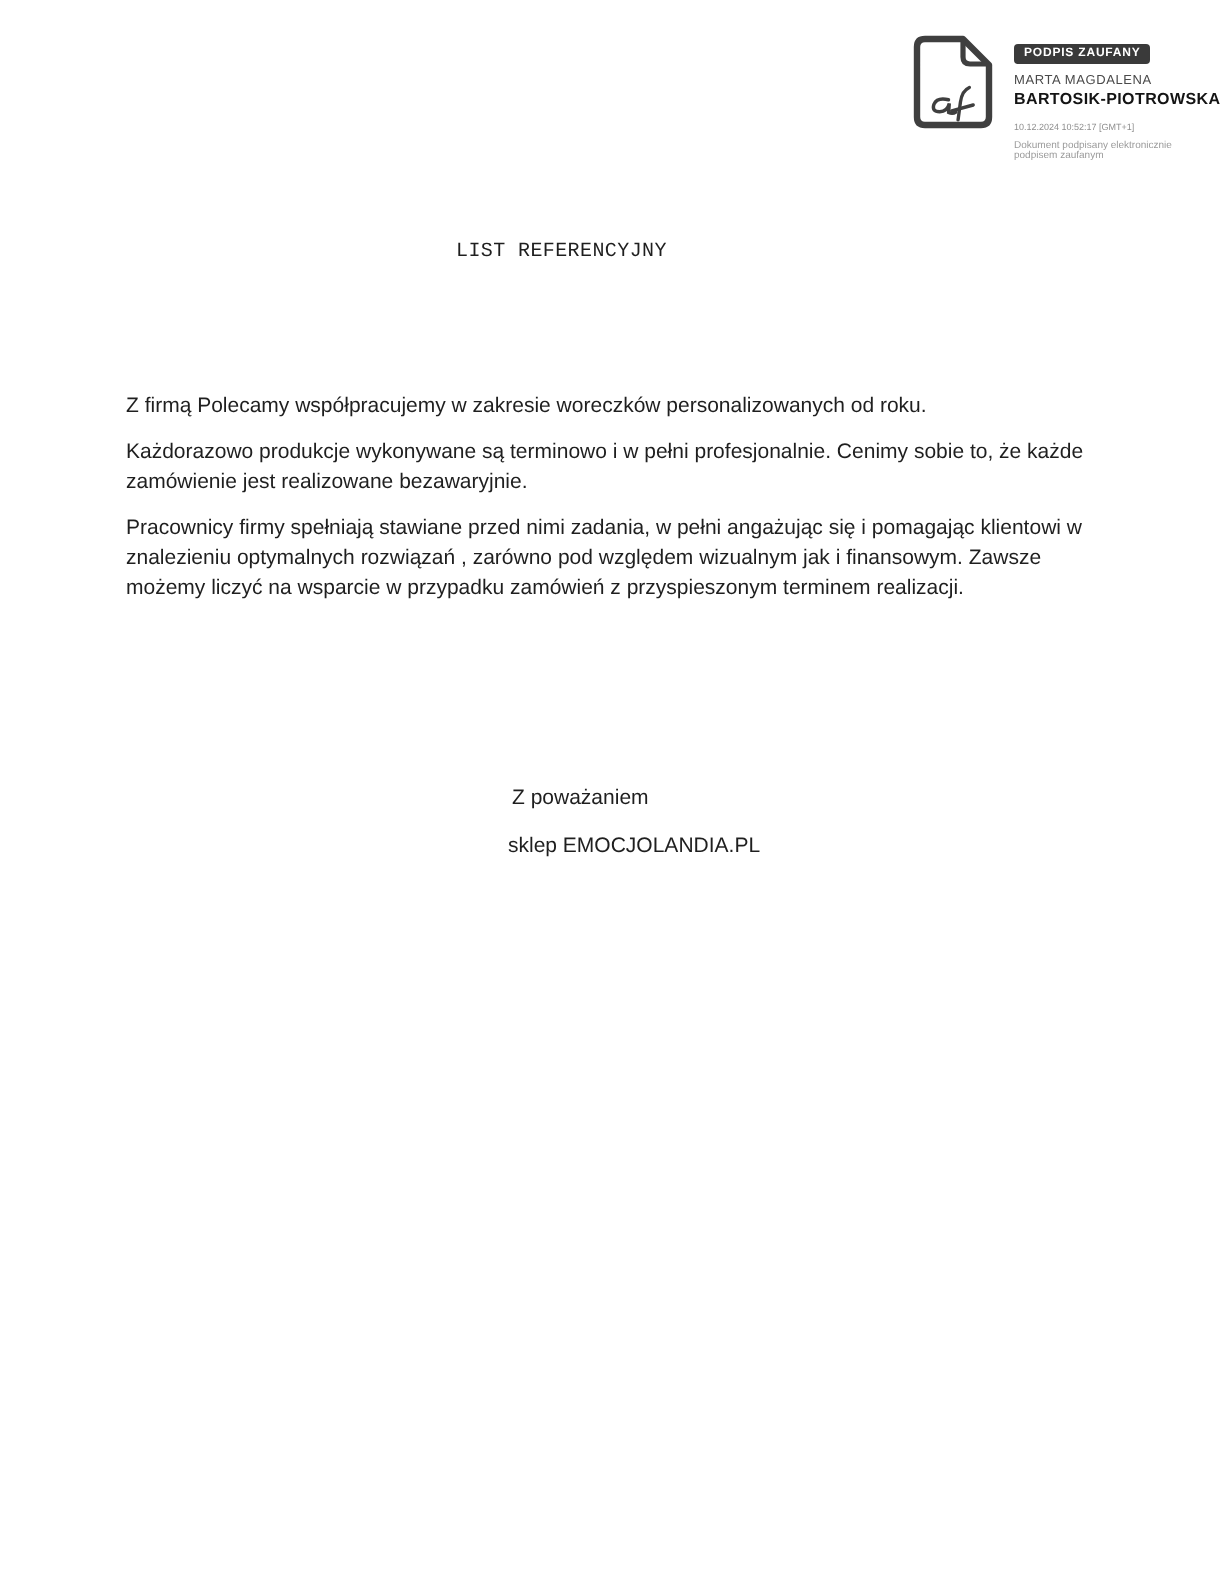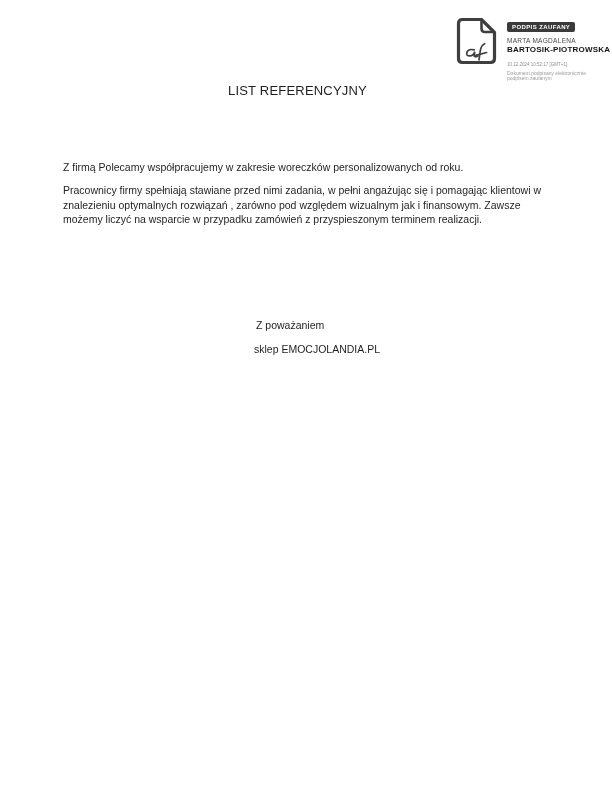--- a/index.html
+++ b/index.html
@@ -68,26 +68,27 @@
   
   .letter {
     position: absolute;
     left: 63px;
     top: 0;
     width: 487px;
     font-size: 10.5px;
     line-height: 14.6px;
   }
   .letter-title {
-    margin-top: 84px;
+    margin-top: 120px;
     margin-left: 165px;
     margin-bottom: 61px;
-    font-size: 13px;
+    font-size: 10px;
     font-weight: normal;
     letter-spacing: 0.2px;
+    font-family: Liberation Mono, monospace;
   }
   .letter p.para { margin-bottom: 9px; }
   .closing-salutation { margin-top: 91px; margin-left: 193px; margin-bottom: 9px; }
   .closing-signer { margin-left: 191px; }
 </style>
 </head>
 <body>
 
 <div class="page">
 
@@ -116,19 +117,20 @@
       <div class="tiny-line">
         <span class="tiny-inner desc">podpisem zaufanym</span>
       </div>
     </div>
   </div>
 
   <div class="letter">
     <h1 class="letter-title">LIST REFERENCYJNY</h1>
 
     <p class="para">Z firmą Polecamy współpracujemy w zakresie woreczków personalizowanych od roku.</p>
+    <p class="para">Każdorazowo produkcje wykonywane są terminowo i w pełni profesjonalnie. Cenimy sobie to, że każde zamówienie jest realizowane bezawaryjnie.</p>
     <p class="para">Pracownicy firmy spełniają stawiane przed nimi zadania, w pełni angażując się i pomagając klientowi w znalezieniu optymalnych rozwiązań , zarówno pod względem wizualnym jak i finansowym. Zawsze możemy liczyć na wsparcie w przypadku zamówień z przyspieszonym terminem realizacji.</p>
 
     <p class="closing-salutation">Z poważaniem</p>
     <p class="closing-signer">sklep EMOCJOLANDIA.PL</p>
   </div>
 
 </div>
 
 </body></html>

